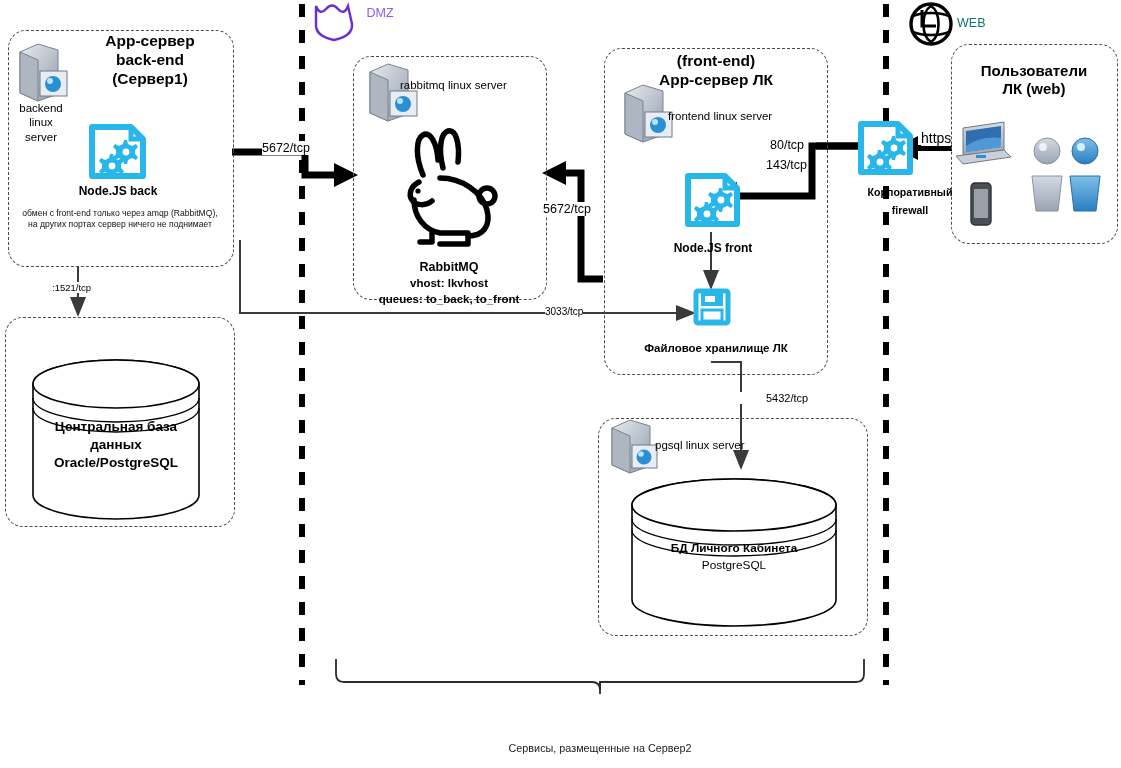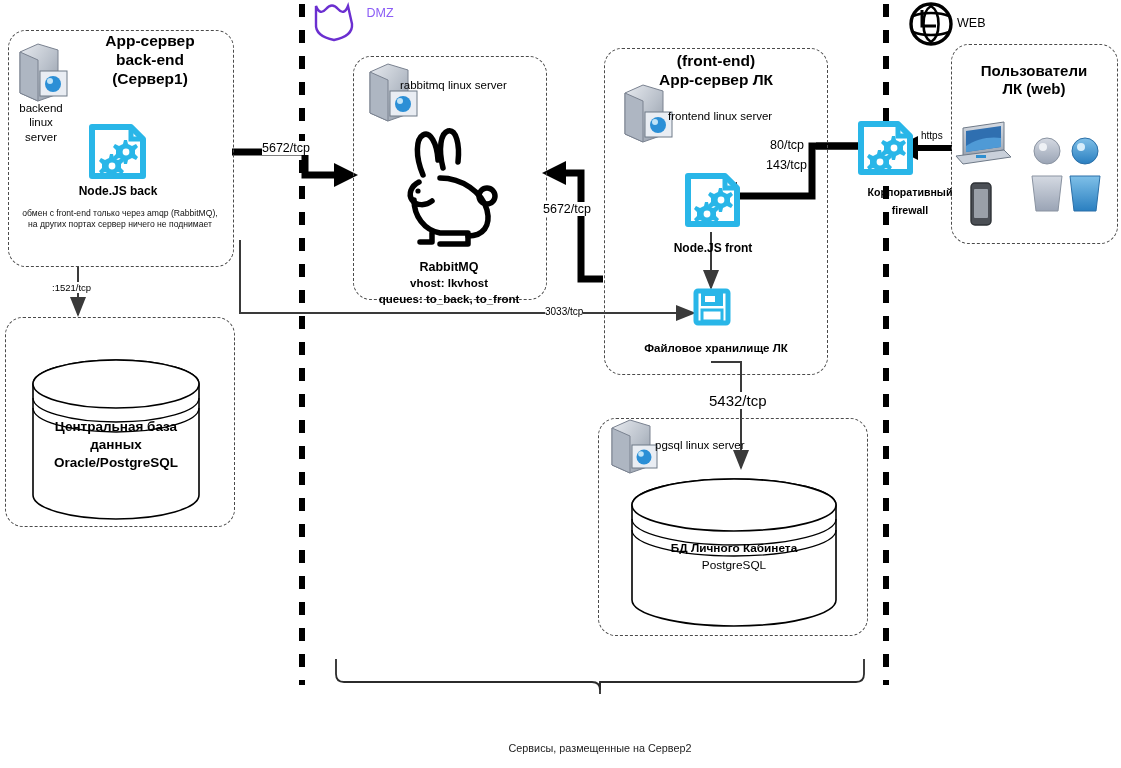--- a/index.html
+++ b/index.html
@@ -260,26 +260,26 @@
     <div>Пользователи</div>
     <div>ЛК (web)</div>
   </div>
 
   <div class="lbl" style="left:850px;top:183px;width:120px;font-size:10.6px;font-weight:bold;line-height:1.7;">
     <div>Корпоративный</div>
     <div>firewall</div>
   </div>
 
   <div class="lbl" style="left:358px;top:6px;width:44px;font-size:12.5px;text-align:center;color:#8b5cf6;">DMZ</div>
-  <div class="lbl" style="left:957px;top:16px;width:46px;font-size:12.5px;text-align:left;color:#000000;">WEB</div>
+  <div class="lbl" style="left:957px;top:16px;width:46px;font-size:12.5px;text-align:left;color:#0f766e;">WEB</div>
 
   <div class="port" style="left:262px;top:141px;font-size:12.5px;">5672/tcp</div>
   <div class="port" style="left:52px;top:282px;font-size:9.5px;">:1521/tcp</div>
   <div class="port" style="left:543px;top:202px;font-size:12.5px;">5672/tcp</div>
   <div class="port" style="left:545px;top:306px;font-size:10px;">3033/tcp</div>
   <div class="port" style="left:770px;top:138px;font-size:12.5px;">80/tcp</div>
   <div class="port" style="left:766px;top:158px;font-size:12.5px;">143/tcp</div>
-  <div class="port" style="left:921px;top:130px;font-size:10px;">https</div>
-  <div class="port" style="left:677px;top:392px;font-size:15px;padding-left:32px;">5432/tcp</div>
+  <div class="port" style="left:921px;top:130px;font-size:14px;">https</div>
+  <div class="port" style="left:734px;top:392px;font-size:11px;padding-left:32px;">5432/tcp</div>
 
   <div class="lbl" style="left:400px;top:742px;width:400px;font-size:10.8px;color:#222;">Сервисы, размещенные на Сервер2</div>
 
 </div>
 
 </body></html>

